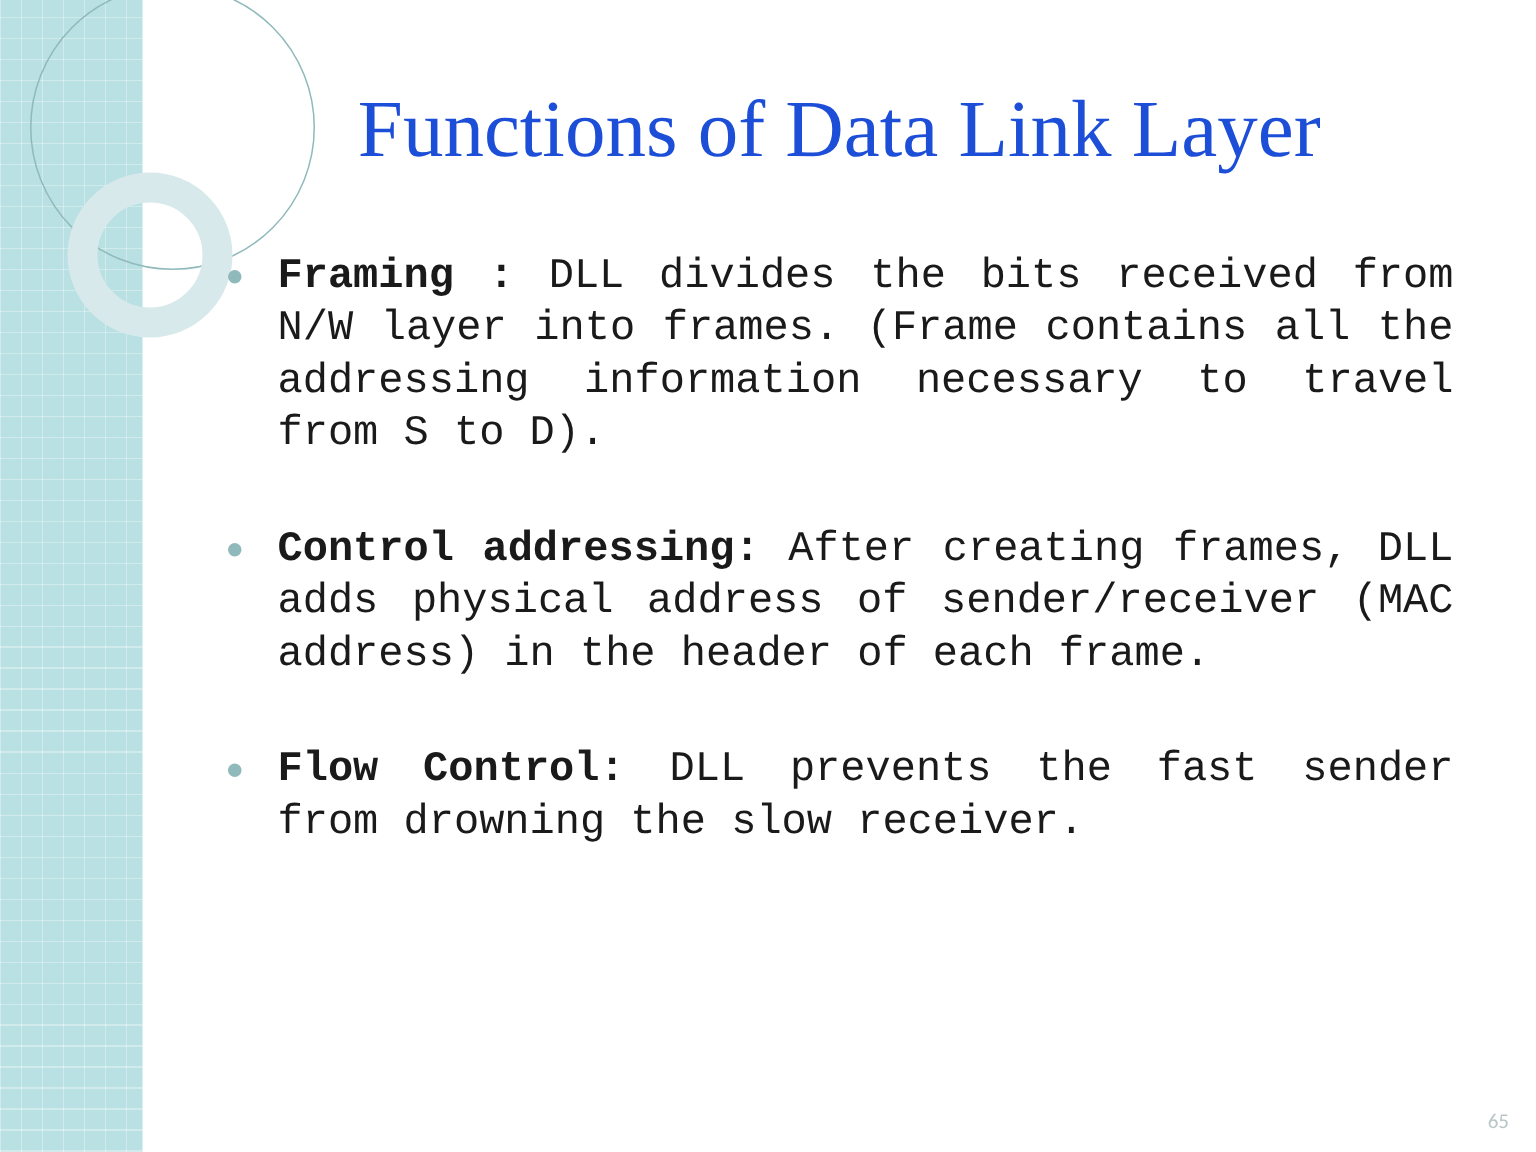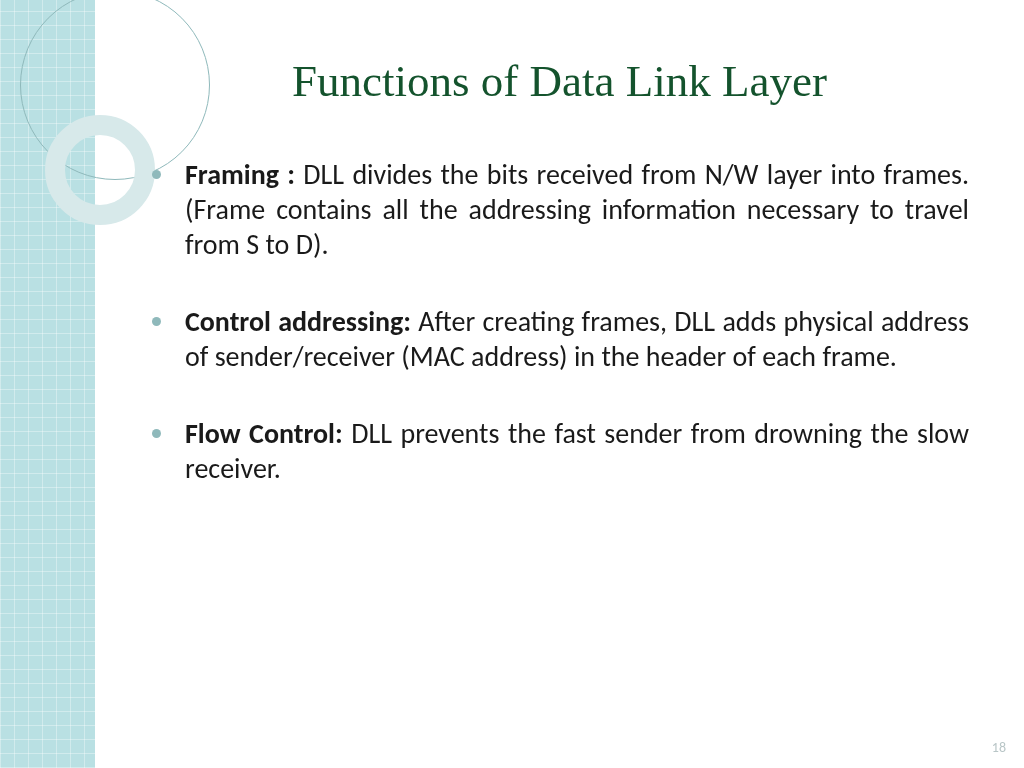--- a/index.html
+++ b/index.html
@@ -38,29 +38,30 @@
   }
   .content {
     position: absolute;
     left: 95px; top: 0;
     width: 929px;
     height: 768px;
     padding: 55px 55px 0 55px;
   }
   .title {
     font-family: Georgia, "Times New Roman", serif;
-    font-size: 45px;
-    color: #14532d;
+    font-size: 54px;
+    color: #1d4ed8;
     text-align: center;
     margin-bottom: 50px;
     font-weight: normal;
   }
   ul.bullets {
     list-style: none;
     padding-left: 30px;
+    font-family: Liberation Mono, monospace;
   }
   ul.bullets li {
     position: relative;
     font-size: 28px;
     line-height: 1.25;
     color: #1a1a1a;
     text-align: justify;
     margin-bottom: 42px;
     padding-left: 5px;
   }
@@ -99,14 +100,14 @@
       </li>
       <li>
         <span class="bold">Control addressing:</span><span> After creating frames, DLL adds physical address of sender/receiver (MAC address) in the header of each frame.</span>
       </li>
       <li>
         <span class="bold">Flow Control:</span><span> DLL prevents the fast sender from drowning the slow receiver.</span>
       </li>
     </ul>
   </div>
 
-  <div class="page-num">18</div>
+  <div class="page-num">65</div>
 </div>
 
 </body></html>

